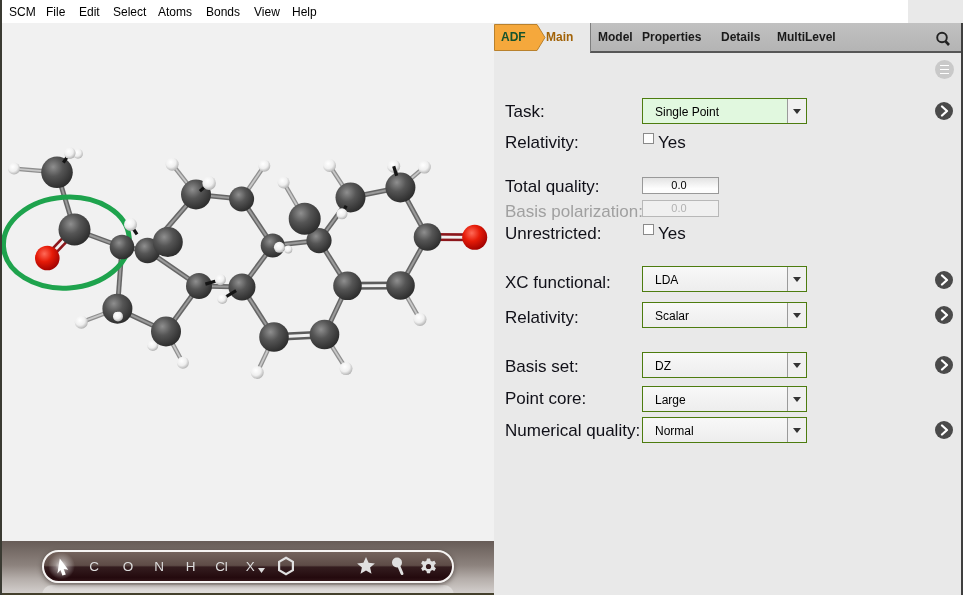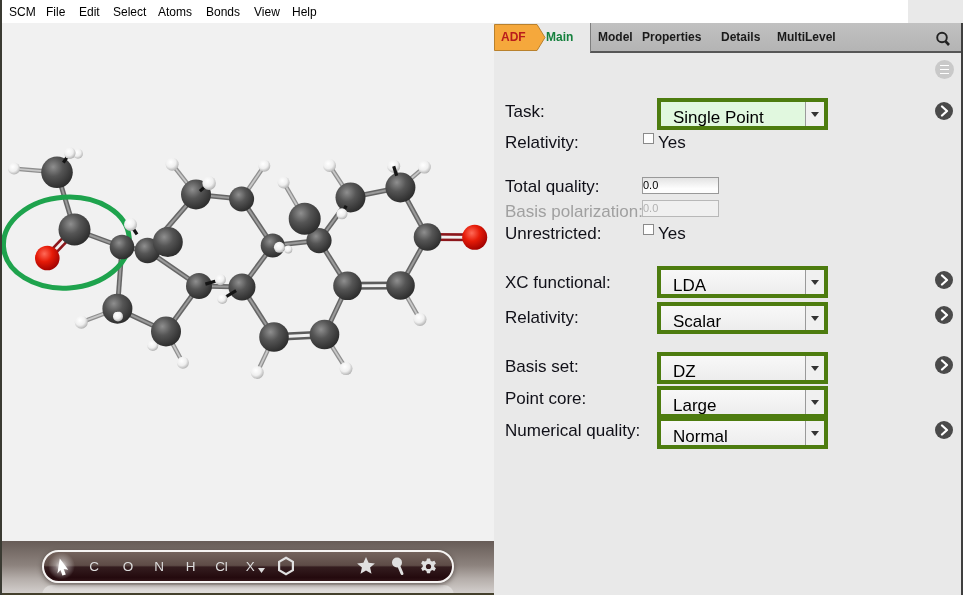--- a/index.html
+++ b/index.html
@@ -1,24 +1,24 @@
 <!DOCTYPE html>
 <html><head><meta charset="utf-8"><style>
 html,body{margin:0;padding:0}
 body{width:963px;height:595px;position:relative;overflow:hidden;font-family:"Liberation Sans",sans-serif;background:#e9e9e9}
 .abs{position:absolute}
 .lab{position:absolute;left:505px;font-size:17px;color:#101018;white-space:nowrap}
-.dd{position:absolute;left:657px;width:163px;height:24px;border:4px solid #4d7c0f;background:linear-gradient(#f8f8f8,#ededed);font-size:17px;color:#000}
+.dd{position:absolute;left:642px;width:163px;height:24px;border:1px solid #4d7c0f;background:linear-gradient(#f8f8f8,#ededed);font-size:12px;color:#000}
 .dd .t{position:absolute;left:12px;top:6px}
 .dd .btn{position:absolute;right:0;top:0;width:18px;height:24px;border-left:1px solid #9a9a9a;background:#f0f0f0}
 .dd .btn:after{content:"";position:absolute;left:5px;top:10px;border-left:4px solid transparent;border-right:4px solid transparent;border-top:5px solid #333}
 .circ{position:absolute;left:935px;width:18px;height:18px;border-radius:50%;background:#4a4a4a}
 .circ svg{position:absolute;left:0;top:0}
 .cb{position:absolute;left:643px;width:9px;height:9px;border:1px solid #8a8a8a;background:#fdfdfd}
-.inp{position:absolute;left:642px;width:72px;height:15px;border:1px solid #999;background:linear-gradient(#e3e3e3,#fdfdfd 70%);font-size:11px;text-align:left;padding-right:3px;line-height:15px}
+.inp{position:absolute;left:642px;width:72px;height:15px;border:1px solid #999;background:linear-gradient(#e3e3e3,#fdfdfd 70%);font-size:11px;text-align:center;padding-right:3px;line-height:15px}
 </style></head>
 <body>
 
 <div class="abs" style="left:0;top:0;width:908px;height:23px;background:#fff">
  <div style="position:absolute;top:5px;left:0;font-size:12px;color:#000">
   <span style="position:absolute;left:9px">SCM</span>
   <span style="position:absolute;left:46px">File</span>
   <span style="position:absolute;left:79px">Edit</span>
   <span style="position:absolute;left:113px">Select</span>
   <span style="position:absolute;left:158px">Atoms</span>
@@ -222,22 +222,22 @@
 
 <div class="abs" style="left:0;top:593px;width:963px;height:2px;background:#45412d"></div>
 
 <div class="abs" style="left:494px;top:23px;width:469px;height:572px;background:#e9e9e9"></div>
 
 <div class="abs" style="left:494px;top:23px;width:469px;height:30px;background:#e9e9e9">
  <div style="position:absolute;left:96px;top:0;width:373px;height:30px;background:linear-gradient(#c1c1c1,#b4b4b4);border-left:1px solid #7f7f7f;border-bottom:2px solid #565656;box-sizing:border-box"></div>
  <svg width="60" height="28" style="position:absolute;left:0px;top:1px">
       <path d="M0.5 0.5 L43 0.5 L51 13.5 L43 26.5 L0.5 26.5 Z" fill="#f5a83c" stroke="#b9812d" stroke-width="1"></path>
     </svg>
- <div style="position:absolute;left:7px;top:7px;font-size:12px;font-weight:bold;color:#b91c1c">ADF</div>
- <div style="position:absolute;left:52px;top:7px;font-size:12px;font-weight:bold;color:#15803d">Main</div>
+ <div style="position:absolute;left:7px;top:7px;font-size:12px;font-weight:bold;color:#14532d">ADF</div>
+ <div style="position:absolute;left:52px;top:7px;font-size:12px;font-weight:bold;color:#a16207">Main</div>
  <div style="position:absolute;top:7px;font-size:12px;font-weight:bold;color:#1a1a1a;white-space:nowrap">
    <span style="position:absolute;left:104px">Model</span>
    <span style="position:absolute;left:148px">Properties</span>
    <span style="position:absolute;left:227px">Details</span>
    <span style="position:absolute;left:283px">MultiLevel</span>
  </div>
  <svg width="24" height="24" style="position:absolute;left:439px;top:6px">
       <circle cx="9" cy="8.5" r="4.8" fill="none" stroke="#222" stroke-width="1.9"></circle>
       <line x1="12.6" y1="12.3" x2="16" y2="16" stroke="#222" stroke-width="2.6"></line>
     </svg>

